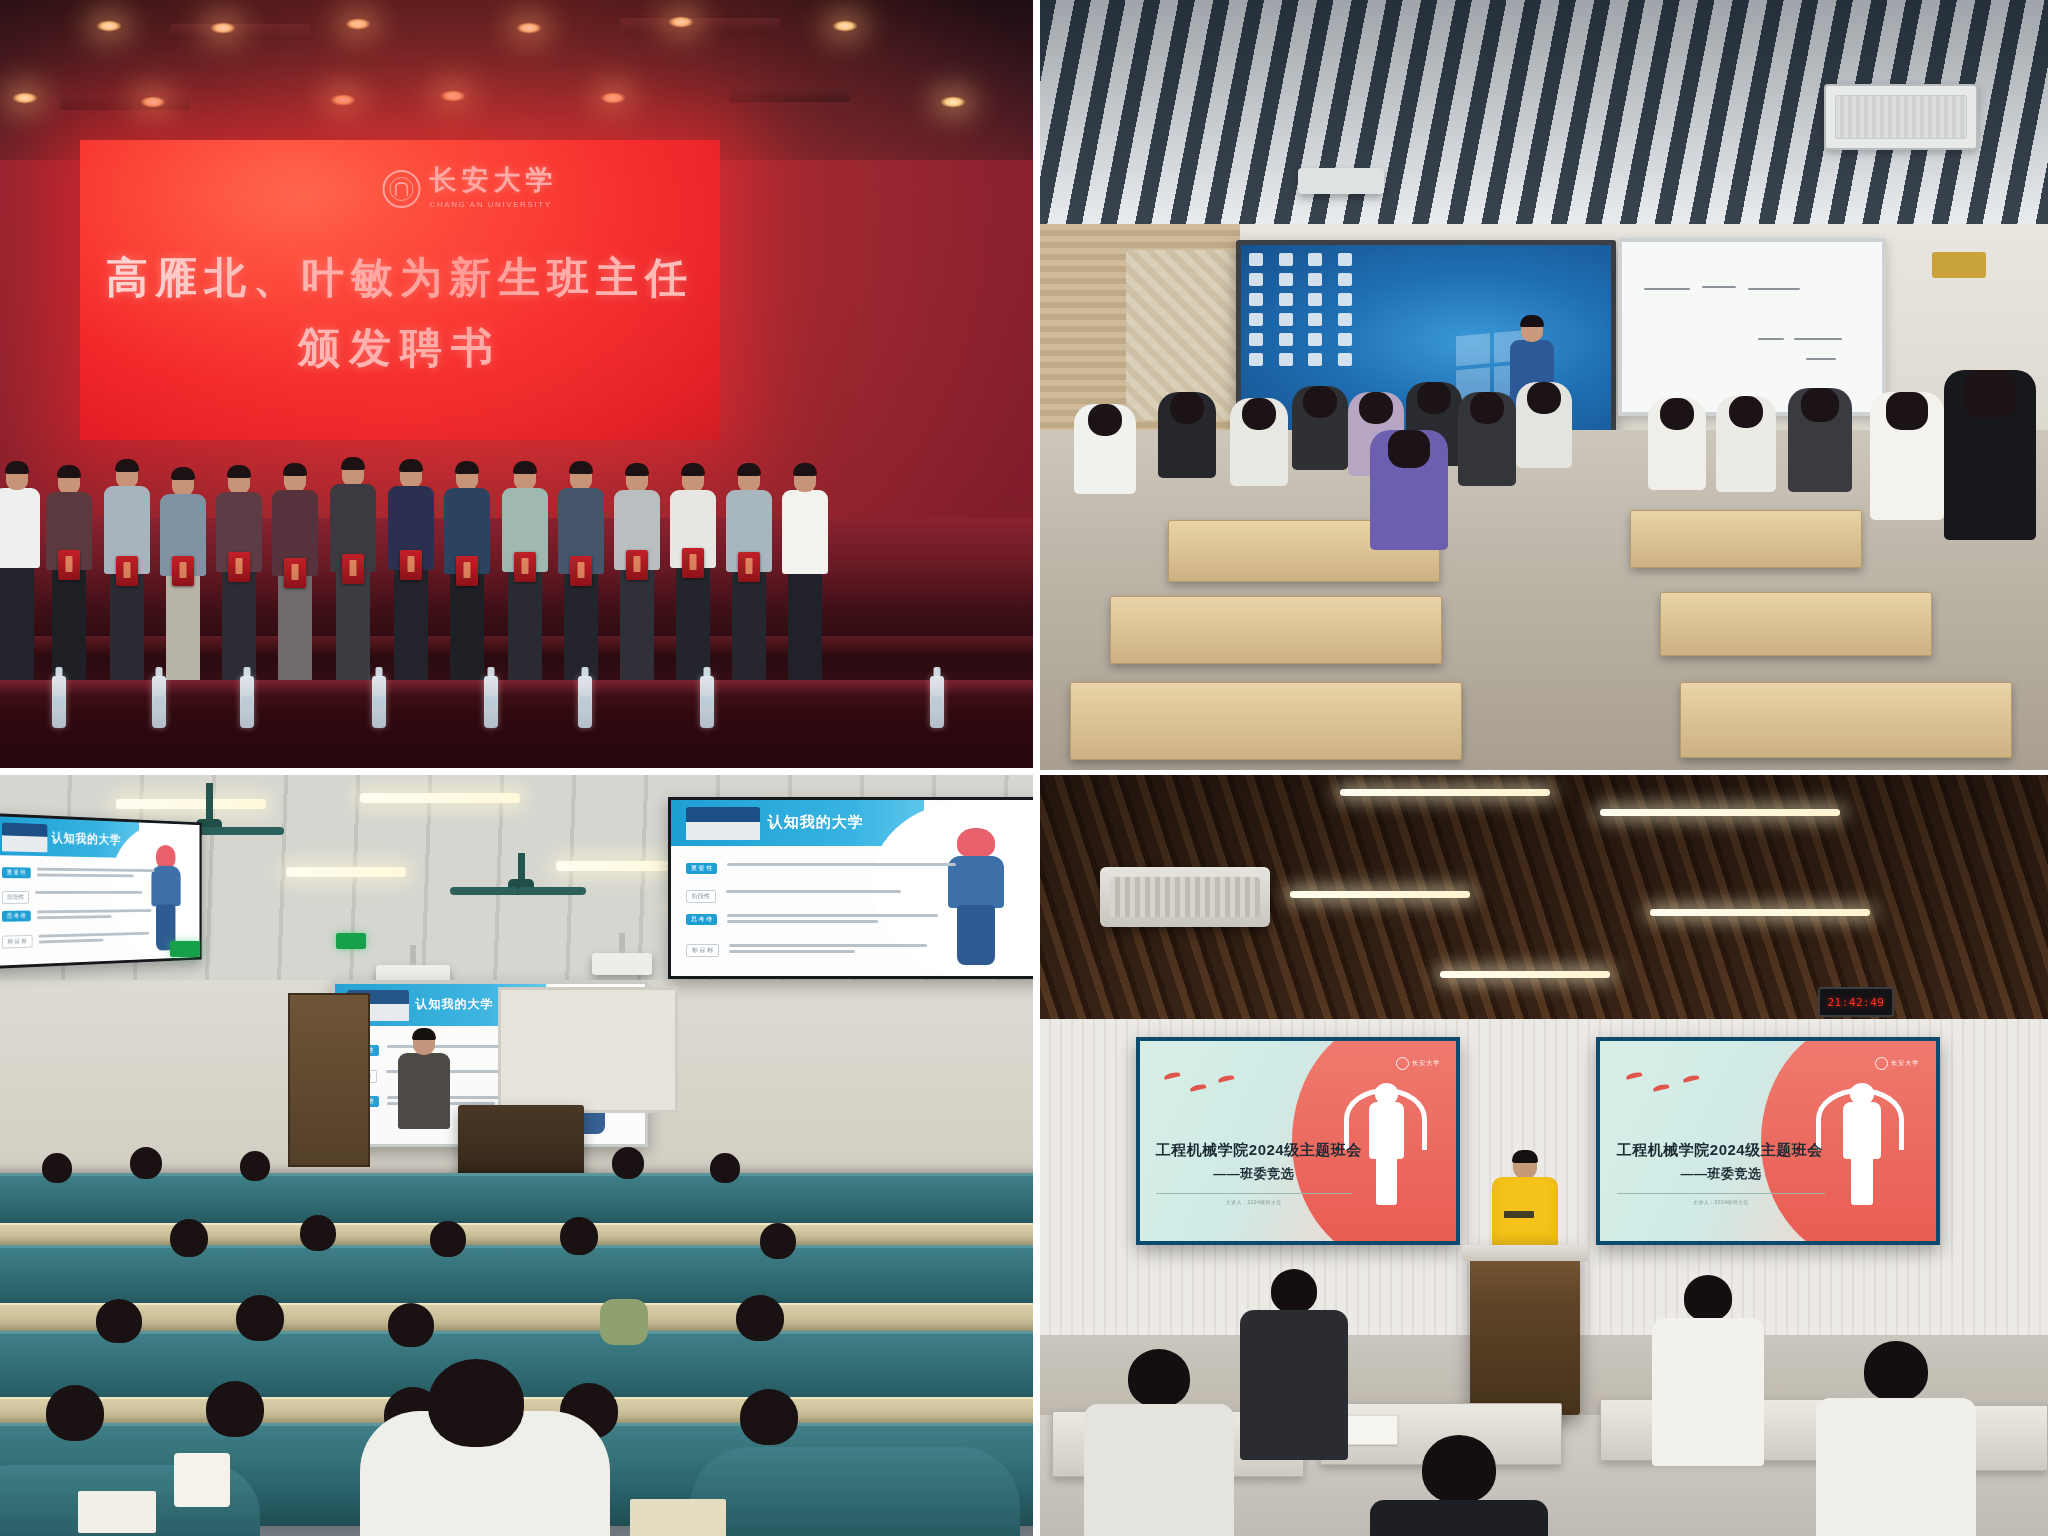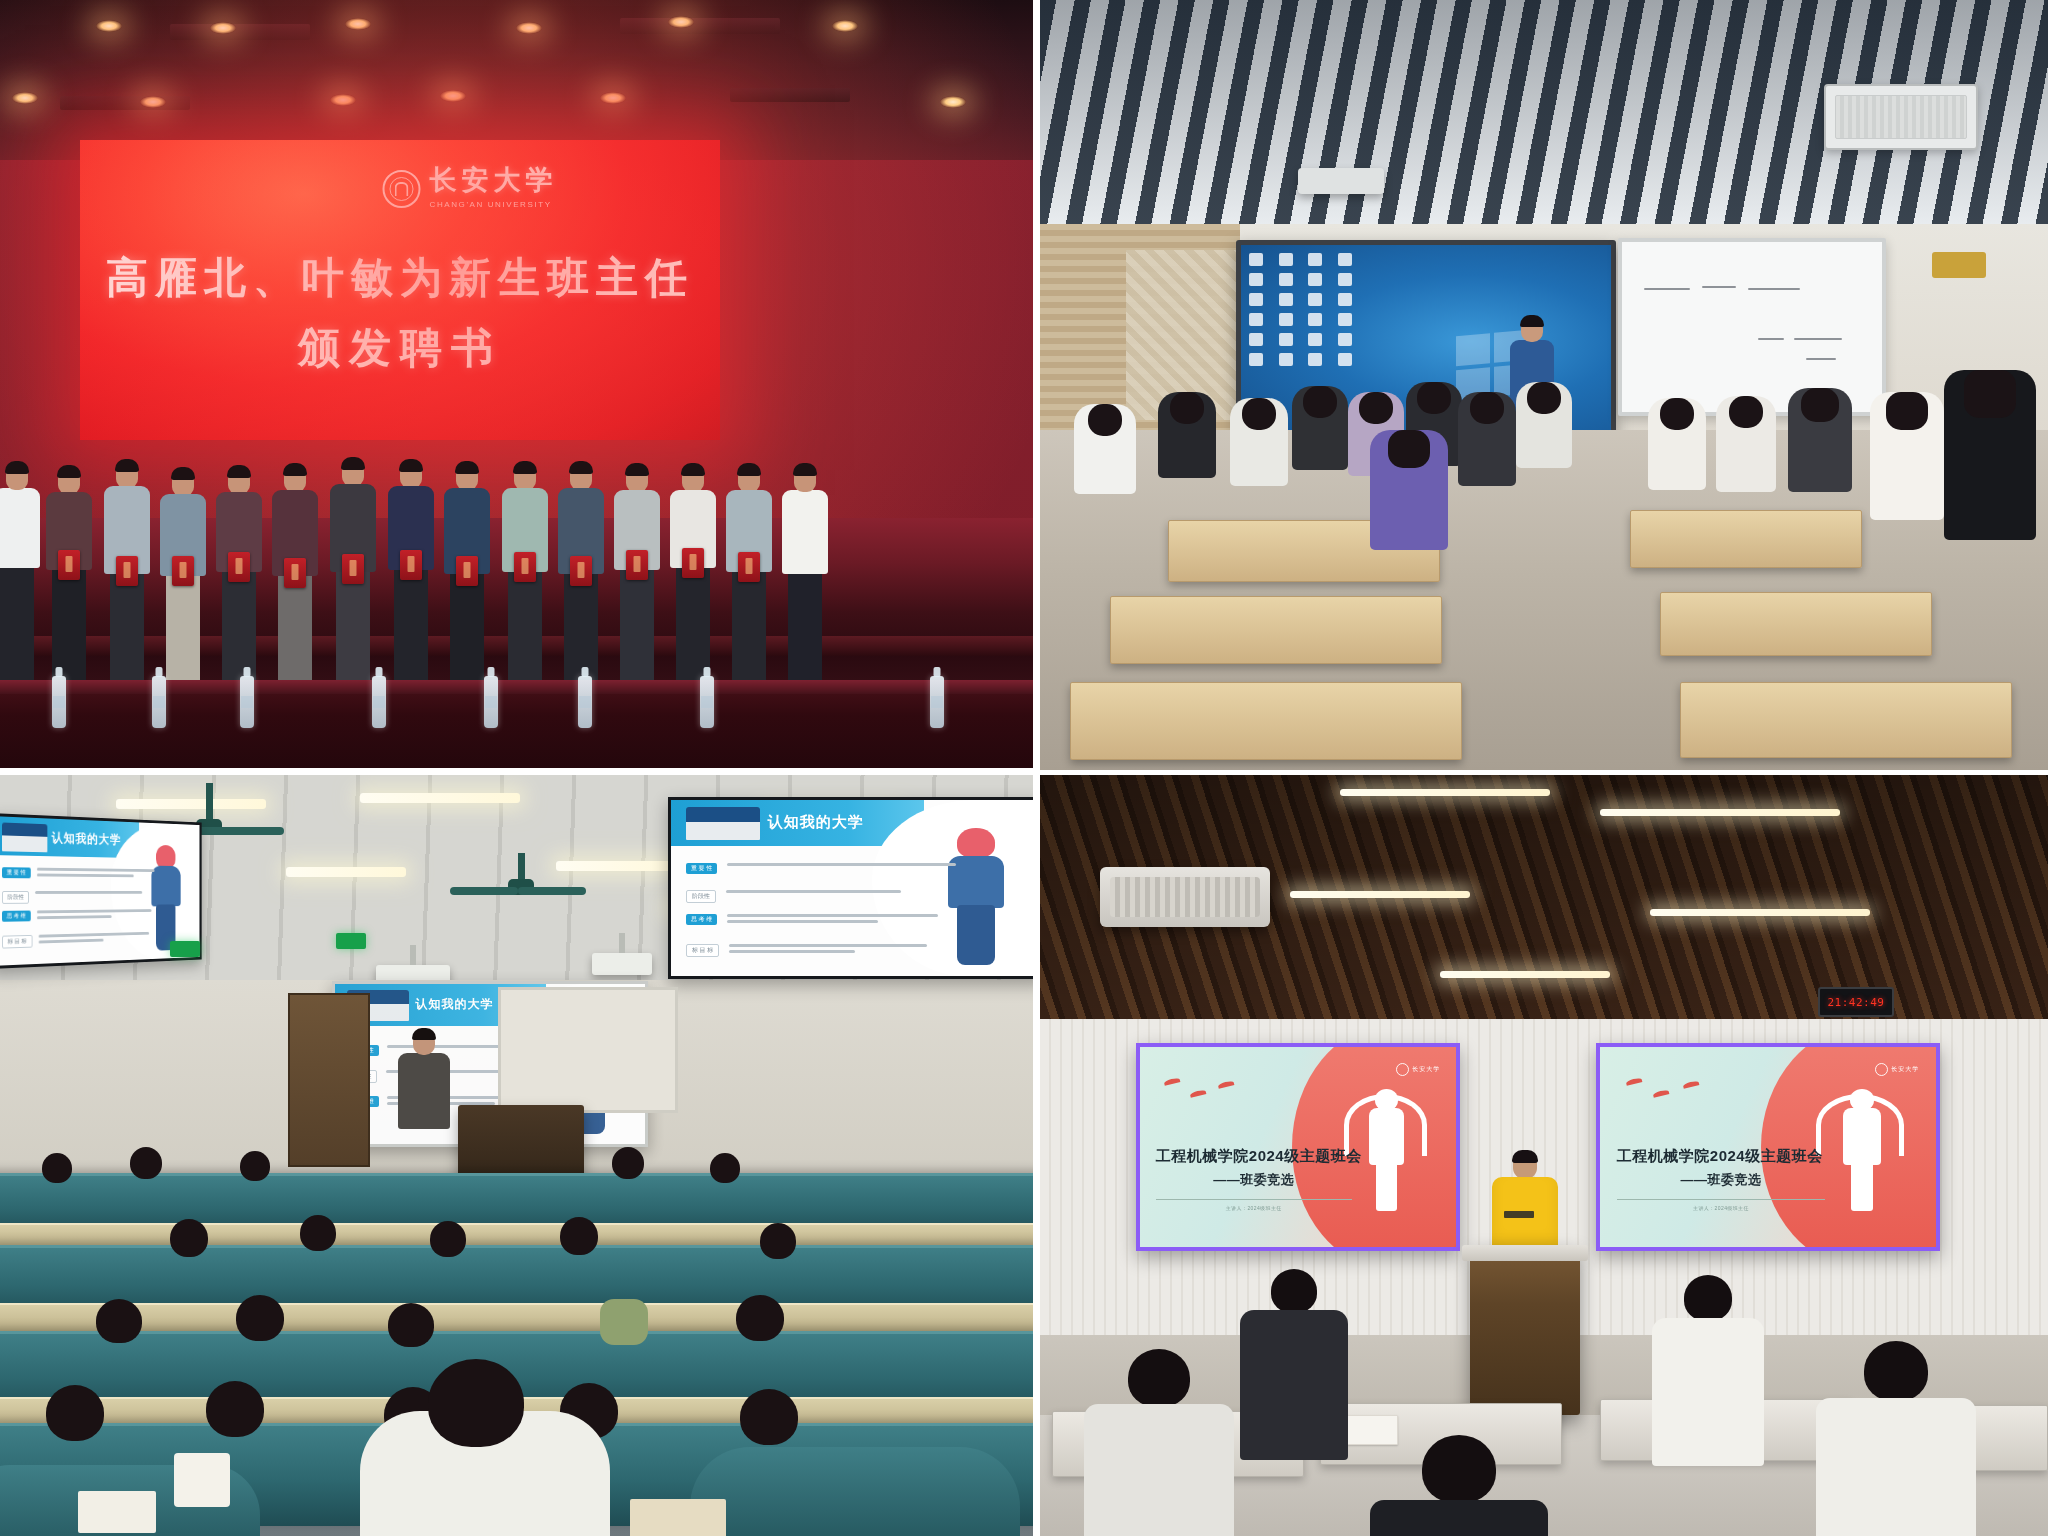--- a/index.html
+++ b/index.html
@@ -159,22 +159,22 @@
      background:linear-gradient(180deg,rgba(0,0,0,.42),rgba(0,0,0,.05));}
   .br-vent{position:absolute;left:60px;top:92px;width:170px;height:60px;
      background:linear-gradient(180deg,#e6e4df,#c8c5bf);border-radius:6px;
      box-shadow:0 5px 12px rgba(0,0,0,.4);}
   .br-vent:after{content:"";position:absolute;inset:10px;border-radius:4px;
      background:repeating-linear-gradient(90deg,#d7d4cd 0 5px,#bfbcb5 5px 10px);}
   .br-striplight{position:absolute;height:7px;background:linear-gradient(90deg,#fffdf0,#fff4cf);
      box-shadow:0 0 18px 5px rgba(255,248,205,.55);border-radius:3px;}
   .br-wall{position:absolute;left:0;top:244px;width:100%;height:420px;
      background:repeating-linear-gradient(90deg,#eceae6 0 9px,#e1ded8 9px 11px);}
-  .br-screen{position:absolute;top:268px;height:200px;background:#0f1114;
-     border:4px solid #8b5cf6;box-shadow:0 7px 18px rgba(0,0,0,.32);overflow:hidden;}
+  .br-screen{position:absolute;top:262px;height:200px;background:#0f1114;
+     border:4px solid #0c4a6e;box-shadow:0 7px 18px rgba(0,0,0,.32);overflow:hidden;}
   .br-slide{position:absolute;inset:0;background:linear-gradient(115deg,#d8efe6 0%,#cfeae6 40%,#e7dcd4 70%,#f0ded8 100%);}
   .br-arc{position:absolute;right:-6%;top:-12%;width:58%;height:124%;
      background:linear-gradient(180deg,#f07d72,#e8594f);border-radius:56% 0 0 56%/50% 0 0 50%;}
   .br-figure{position:absolute;right:12%;top:20%;width:20%;height:62%;}
   .br-figure .fh{position:absolute;left:32%;top:2%;width:36%;height:17%;background:#fff;border-radius:50%;}
   .br-figure .fb{position:absolute;left:22%;top:17%;width:56%;height:46%;background:#fff;border-radius:8px 8px 4px 4px;}
   .br-figure .fl{position:absolute;left:34%;top:60%;width:32%;height:40%;background:#fff;border-radius:3px;}
   .br-figure .fa{position:absolute;left:-18%;top:6%;width:116%;height:46%;
      border:5px solid #fff;border-bottom:none;border-radius:58% 58% 0 0;}
   .br-birds{position:absolute;left:7%;top:12%;width:34%;height:22%;}

